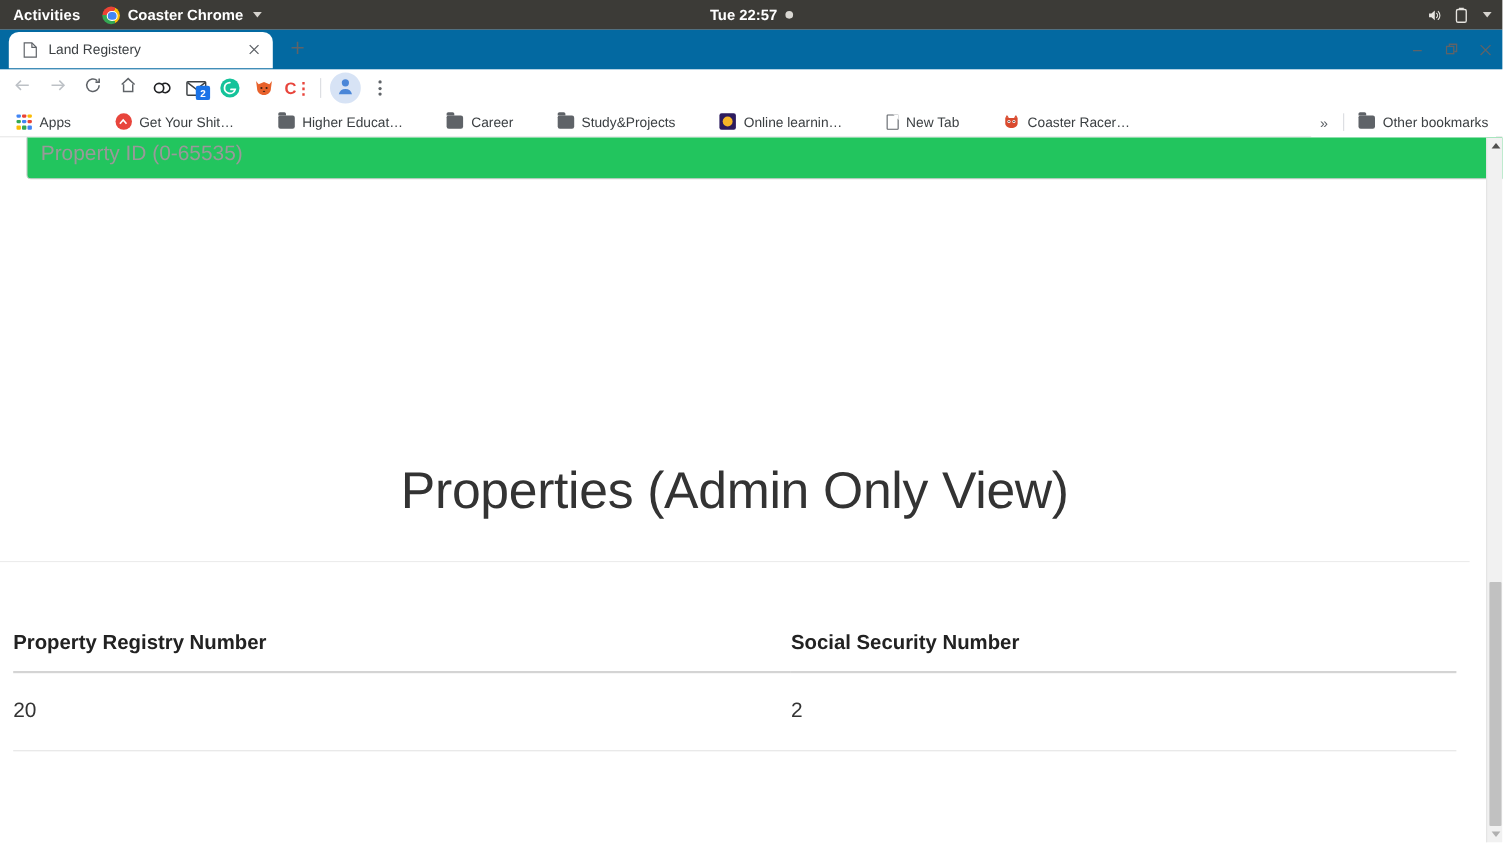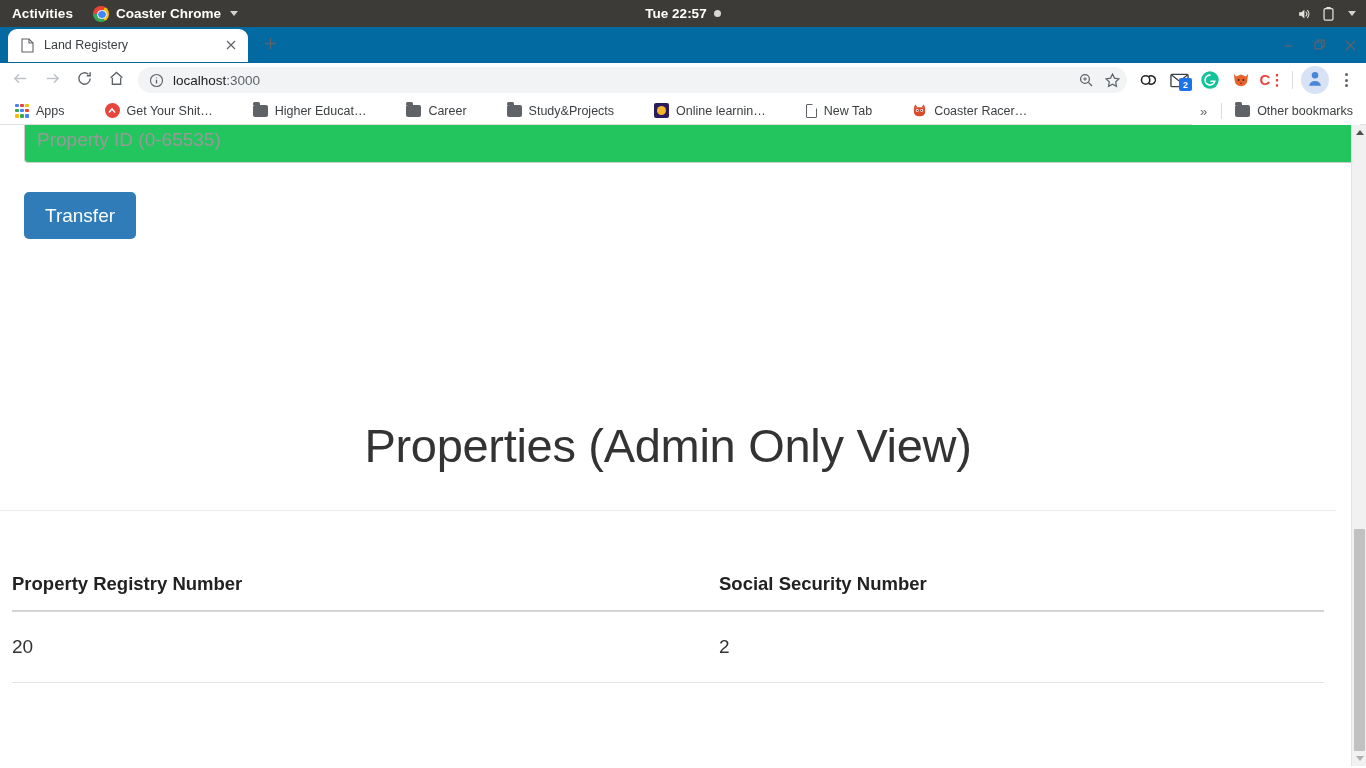--- a/index.html
+++ b/index.html
@@ -414,43 +414,20 @@
   </div>
   <div class="nav-btn">
     <span>
       <svg width="17" height="17" viewBox="0 0 18 18" fill="none" stroke="currentColor" stroke-width="1.4">
           <path d="M2.8 8.2L9 2.6l6.2 5.6"></path>
           <path d="M4.6 8.1v7h8.8v-7"></path>
         </svg>
     </span>
   </div>
 
-  <div class="omnibox">
-    <span class="info-ico">
-      <svg width="15" height="15" viewBox="0 0 16 16" fill="none" stroke="currentColor" stroke-width="1.2">
-          <circle cx="8" cy="8" r="6.4"></circle>
-          <path d="M8 7.3v4M8 4.8v.9" stroke-width="1.4"></path>
-        </svg>
-    </span>
-    <span class="url-text"><span>localhost</span><span class="dim">:3000</span></span>
-    <span class="omni-right">
-      <span style="color:#5f6368;display:flex">
-        <svg width="16" height="16" viewBox="0 0 16 16" fill="none" stroke="currentColor" stroke-width="1.3">
-            <circle cx="7" cy="7" r="4.4"></circle>
-            <path d="M10.4 10.4L14 14"></path>
-            <path d="M5.2 7h3.6M7 5.2v3.6" stroke-width="1.1"></path>
-          </svg>
-      </span>
-      <span style="color:#5f6368;display:flex">
-        <svg width="17" height="17" viewBox="0 0 18 18" fill="none" stroke="currentColor" stroke-width="1.3">
-            <path d="M9 2.2l2.1 4.3 4.7.7-3.4 3.3.8 4.7L9 12.9l-4.2 2.3.8-4.7L2.2 7.2l4.7-.7z"></path>
-          </svg>
-      </span>
-    </span>
-  </div>
 
   <div class="ext-strip">
     <div class="ext-btn">
       <svg width="20" height="20" viewBox="0 0 22 22" fill="none" stroke="#202124" stroke-width="1.7">
           <circle cx="8.4" cy="11" r="4.6"></circle>
           <path d="M11.4 7.6a4.6 4.6 0 1 1 0 6.8"></path>
         </svg>
     </div>
     <div class="ext-btn">
       <svg width="19" height="15" viewBox="0 0 20 15" fill="none" stroke="#3c4043" stroke-width="1.4">
@@ -569,21 +546,20 @@
       <span class="bm-label">Other bookmarks</span>
     </span>
   </div>
 </div>
 
 <div class="viewport">
   <div class="page">
 
     <input class="prop-input" type="text" placeholder="Property ID (0-65535)" style="">
 
-    <button class="transfer-btn">Transfer</button>
 
     <div class="section-title">Properties (Admin Only View)</div>
 
     <div class="hr-split"></div>
 
     <table class="data-table">
       <thead>
         <tr>
           <th class="col-a">Property Registry Number</th>
           <th>Social Security Number</th>

